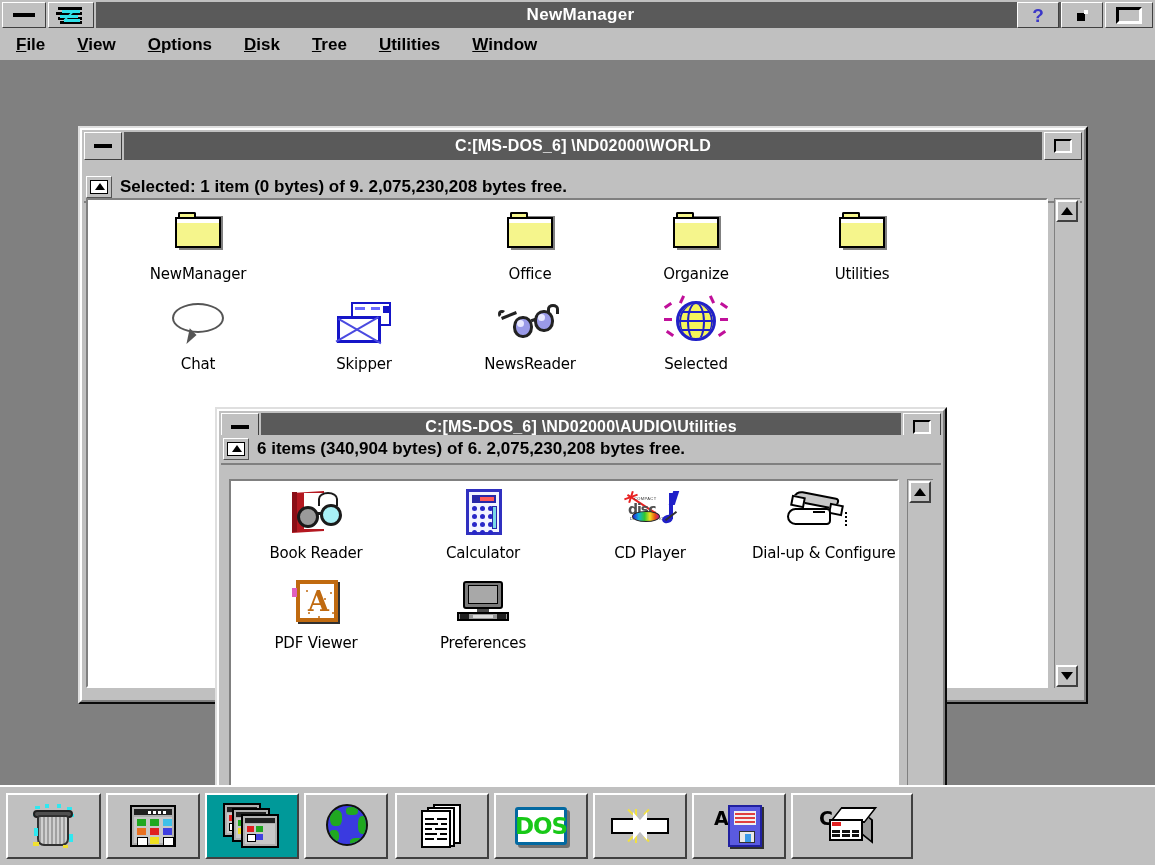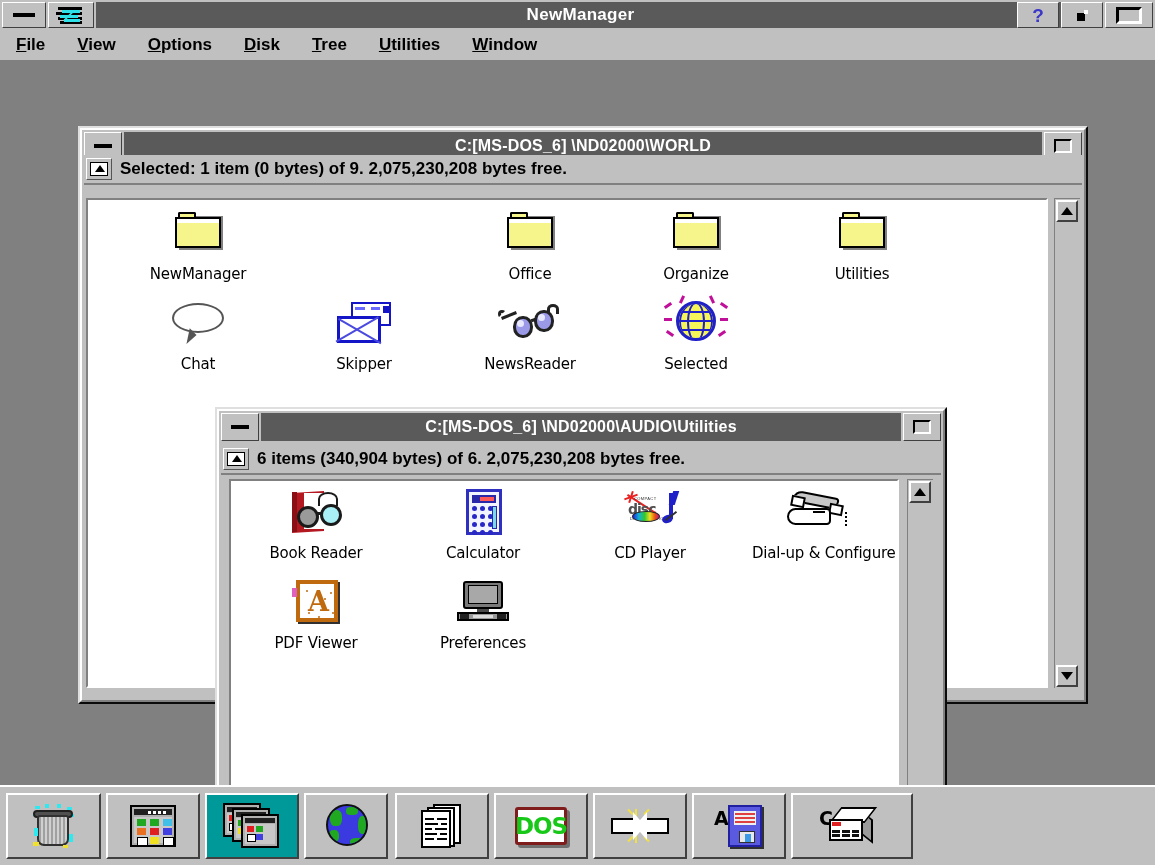--- a/index.html
+++ b/index.html
@@ -305,21 +305,21 @@
   .earth{position:absolute;left:11px;top:3px;width:42px;height:42px;border-radius:50%;
     background:#3a3ae0;border:2px solid #101010;box-sizing:border-box;overflow:hidden;}
   .earth i{position:absolute;background:#20a820;border-radius:40%;}
 
   
   .docs{position:absolute;left:10px;top:3px;width:42px;height:44px;}
   .docs .sheet{position:absolute;background:#fff;border:2px solid #000;box-sizing:border-box;}
   .docs .ln{position:absolute;height:2px;background:#000;}
 
   
-  .dos{position:absolute;left:5px;top:6px;width:52px;height:38px;background:#fff;border:3px solid #7f1d1d;
+  .dos{position:absolute;left:5px;top:6px;width:52px;height:38px;background:#fff;border:3px solid #0369a1;
     box-sizing:border-box;border-radius:3px;box-shadow:3px 3px 0 #707070;
     display:flex;align-items:center;justify-content:center;}
   .dos span{color:#18c818;font-size:23px;font-weight:bold;letter-spacing:-1px;
     font-family:"DejaVu Sans", sans-serif;}
 
   
   .arrs{position:absolute;left:2px;top:8px;width:58px;height:34px;}
   .arrs .ar{position:absolute;top:9px;width:26px;height:16px;background:#fff;border:2px solid #000;box-sizing:border-box;}
   .arrs .tipL{position:absolute;left:22px;top:3px;width:0;height:0;border-top:14px solid transparent;border-bottom:14px solid transparent;border-left:12px solid #fff;}
   .arrs .tipR{position:absolute;right:22px;top:3px;width:0;height:0;border-top:14px solid transparent;border-bottom:14px solid transparent;border-right:12px solid #fff;}
@@ -399,21 +399,21 @@
       <div class="win-title">
         <div class="wt-btn">
           <div class="wt-min"></div>
         </div>
         <div class="wt-bar">C:[MS-DOS_6] \ND02000\WORLD</div>
         <div class="wt-btn">
           <div class="wt-max"></div>
         </div>
       </div>
 
-      <div class="statusline" style="top:29px;text-align:right;">
+      <div class="statusline" style="top:47px;text-align:right;">
         <div class="updir">
           <div class="fold"></div>
             <div class="tri"></div>
         </div>
         <div class="status-text">Selected: 1 item (0 bytes) of 9.  2,075,230,208 bytes free.</div>
       </div>
 
       <div class="filepane" style="left:8px;top:72px;width:962px;height:490px;">
 
         <div class="icon-item" style="left:45px;top:8px;">
@@ -547,21 +547,21 @@
       <div class="win-title">
         <div class="wt-btn">
           <div class="wt-min"></div>
         </div>
         <div class="wt-bar">C:[MS-DOS_6] \ND02000\AUDIO\Utilities</div>
         <div class="wt-btn">
           <div class="wt-max"></div>
         </div>
       </div>
 
-      <div class="statusline" style="top:38px;text-align:right;">
+      <div class="statusline" style="top:28px;text-align:right;">
         <div class="updir">
           <div class="fold"></div>
             <div class="tri"></div>
         </div>
         <div class="status-text">6 items (340,904 bytes) of 6.  2,075,230,208 bytes free.</div>
       </div>
 
       <div class="filepane" style="left:14px;top:72px;width:670px;height:338px;">
 
         <div class="icon-item" style="left:20px;top:6px;">

